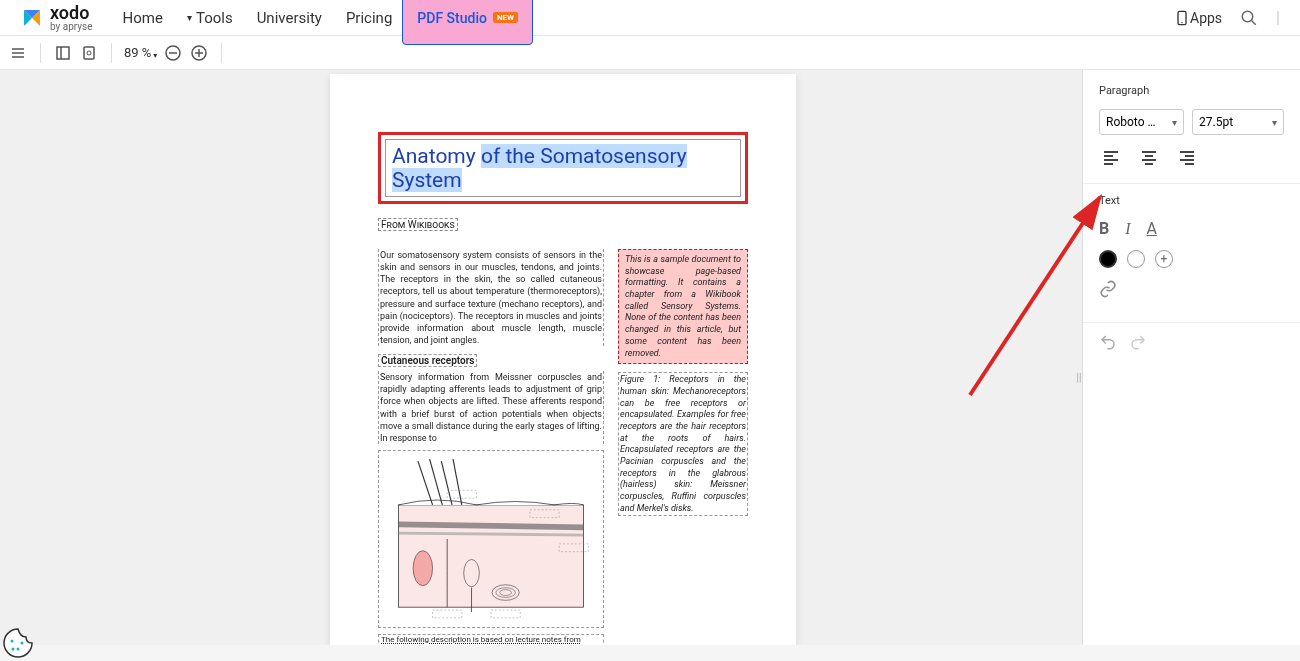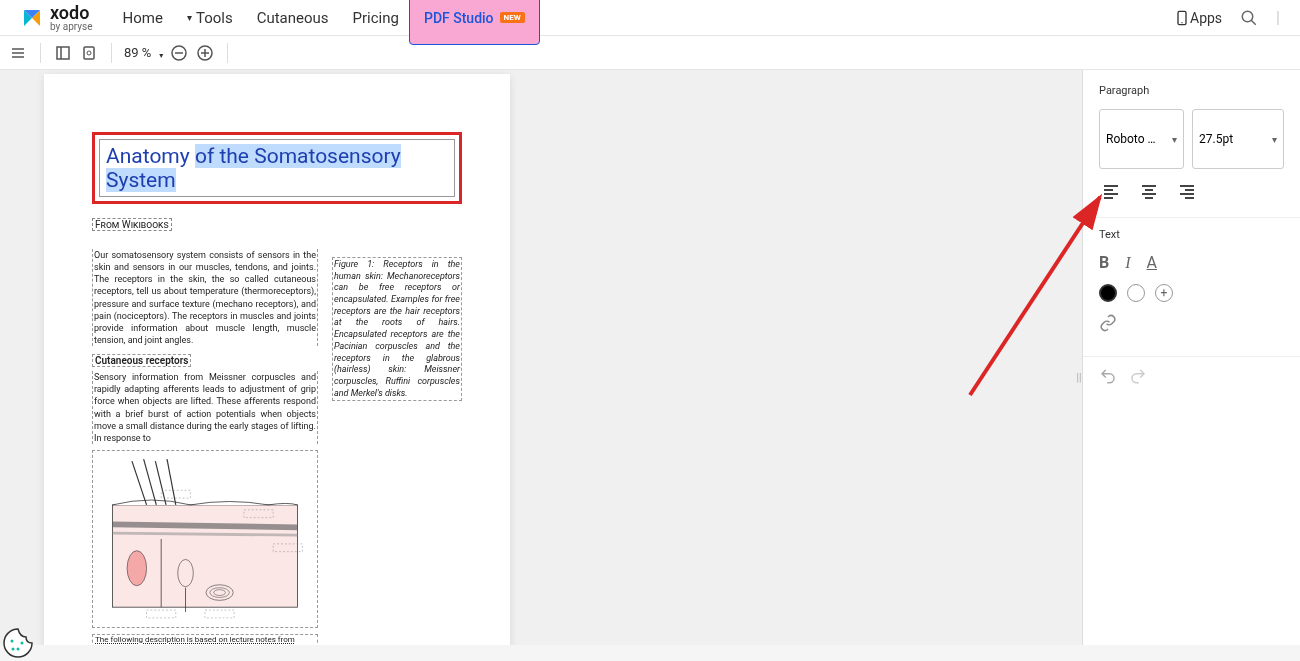--- a/index.html
+++ b/index.html
@@ -18,25 +18,25 @@
 .btn-primary { background: #1a56db; color: #fff; border: none; padding: 10px 16px; border-radius: 4px; font-size: 14px; font-weight: 500; cursor: pointer; margin-left: 20px; }
 .btn-outline { background: #f9a8d4; color: #1a56db; border: 1px solid #1a56db; padding: 18px 14px; border-radius: 4px; font-size: 14px; font-weight: 500; cursor: pointer; margin-left: 10px; display: flex; align-items: center; gap: 6px; }
 .new-badge { background: #f97316; color: #fff; font-size: 8px; padding: 1px 4px; border-radius: 2px; font-weight: 700; }
 .header-right { margin-left: auto; display: flex; align-items: center; gap: 18px; }
 .apps-link { display: flex; align-items: center; gap: 0; font-size: 14px; color: #333; cursor: pointer; }
 
 
 .toolbar { background: #fff; height: 34px; display: flex; align-items: center; padding: 0 8px; border-bottom: 1px solid #e5e5e5; gap: 6px; }
 .tool-sep { width: 1px; height: 20px; background: #ddd; margin: 0 6px; }
 .tool-icon { width: 20px; height: 20px; display: flex; align-items: center; justify-content: center; cursor: pointer; color: #555; }
-.zoom-level { font-size: 13px; color: #333; display: flex; align-items: flex-end; gap: 8px; cursor: pointer; }
+.zoom-level { font-size: 13px; color: #333; display: flex; align-items: flex-end; gap: 2px; cursor: pointer; }
 
 
 .main { display: flex; height: calc(661px - 52px - 34px); }
-.doc-area { flex: 1; display: flex; padding-top: 4px; overflow: hidden; background: #f0f0f0; position: relative; padding-left: 44px; }
+.doc-area { flex: 1; display: flex; justify-content: center; padding-top: 4px; overflow: hidden; background: #f0f0f0; position: relative; padding-left: 44px; }
 .page { background: #fff; width: 466px; height: 600px; box-shadow: 0 2px 8px rgba(0,0,0,0.1); position: relative; padding: 58px 48px 20px; font-size: 9px; color: #222; }
 
 .title-box { border: 3px solid #dc2626; padding: 4px; margin-bottom: 14px; position: relative; }
 .title-input { border: 1px solid #999; padding: 4px 6px; font-size: 21px; color: #1e40af; background: #fff; }
 .title-part1 { color: #1e40af; }
 .title-part2 { background: #bfdbfe; color: #1e40af; }
 
 .subsection { font-variant: small-caps; font-size: 10px; border: 1px dashed #888; display: inline-block; padding: 0 2px; margin-bottom: 18px; }
 
 .columns { display: flex; gap: 14px; }
@@ -50,21 +50,21 @@
 
 .figure { border: 1px dashed #999; margin-top: 6px; height: 178px; position: relative; overflow: hidden; }
 .figure svg { width: 100%; height: 100%; }
 
 .footnote { font-size: 8px; margin-top: 6px; border: 1px dashed #999; padding: 0 2px; display: inline-block; text-decoration: underline dotted; }
 
 
 .panel { width: 218px; background: #fff; border-left: 1px solid #ddd; padding: 14px 16px; position: relative; }
 .panel-section-title { font-size: 11px; color: #333; margin-bottom: 12px; font-weight: 400; }
 .panel-row { display: flex; gap: 8px; margin-bottom: 10px; }
-.select { border: 1px solid #ccc; border-radius: 3px; padding: 22px 6px; font-size: 12px; background: #fff; display: flex; align-items: center; justify-content: space-between; cursor: pointer; }
+.select { border: 1px solid #ccc; border-radius: 3px; padding: 5px 6px; font-size: 12px; background: #fff; display: flex; align-items: center; justify-content: space-between; cursor: pointer; }
 .font-select { flex: 1; min-width: 0; }
 .size-select { width: 92px; }
 .align-group { display: flex; gap: 14px; margin-bottom: 14px; }
 .align-btn { width: 24px; height: 24px; display: flex; align-items: center; justify-content: center; cursor: pointer; color: #444; }
 .divider { height: 1px; background: #eee; margin: 10px -16px; }
 .text-tools { display: flex; gap: 16px; align-items: center; margin-bottom: 12px; }
 .text-tool { cursor: pointer; color: #666; font-size: 16px; }
 .color-row { display: flex; gap: 10px; align-items: center; margin-bottom: 12px; }
 .color-swatch { width: 18px; height: 18px; border-radius: 50%; border: 2px solid #333; cursor: pointer; }
 .color-black { background: #000; }
@@ -97,21 +97,21 @@
       <span class="logo-name">xodo</span>
       <span class="logo-sub">by apryse</span>
     </div>
   </div>
   <div class="nav">
     <span class="nav-item">Home</span>
     <span class="nav-item">
       <span class="chevron-down">▾</span>
       <span>Tools</span>
     </span>
-    <span class="nav-item">Cutaneous</span>
+    <span class="nav-item">University</span>
     <span class="nav-item">Pricing</span>
   </div>
   <button class="btn-outline">
     <span>PDF Studio</span>
     <span class="new-badge">NEW</span>
   </button>
   <div class="header-right">
     <span class="apps-link">
       <svg width="16" height="16" viewBox="0 0 24 24">
           <rect x="6" y="2" width="12" height="20" rx="2" fill="none" stroke="#333" stroke-width="2"></rect>
@@ -201,20 +201,21 @@
               <rect x="70" y="40" width="30" height="8" fill="none" stroke="#888" stroke-dasharray="2" stroke-width="0.5"></rect>
               <rect x="155" y="60" width="30" height="8" fill="none" stroke="#888" stroke-dasharray="2" stroke-width="0.5"></rect>
               <rect x="185" y="95" width="30" height="8" fill="none" stroke="#888" stroke-dasharray="2" stroke-width="0.5"></rect>
               <rect x="55" y="163" width="30" height="8" fill="none" stroke="#888" stroke-dasharray="2" stroke-width="0.5"></rect>
               <rect x="115" y="163" width="30" height="8" fill="none" stroke="#888" stroke-dasharray="2" stroke-width="0.5"></rect>
             </svg>
           </div>
           <div class="footnote">The following description is based on lecture notes from Laszlo Zaborszky, from Rutgers University.</div>
         </div>
         <div class="col-right">
+          <div class="note-box">This is a sample document to showcase page-based formatting. It contains a chapter from a Wikibook called Sensory Systems. None of the content has been changed in this article, but some content has been removed.</div>
           <div class="fig-caption">
             <i>Figure 1:</i>
             <span>Receptors in the human skin: Mechanoreceptors can be free receptors or encapsulated. Examples for free receptors are the hair receptors at the roots of hairs. Encapsulated receptors are the Pacinian corpuscles and the receptors in the glabrous (hairless) skin: Meissner corpuscles, Ruffini corpuscles and Merkel's disks.</span>
           </div>
         </div>
       </div>
       
     </div>
   </div>
 

